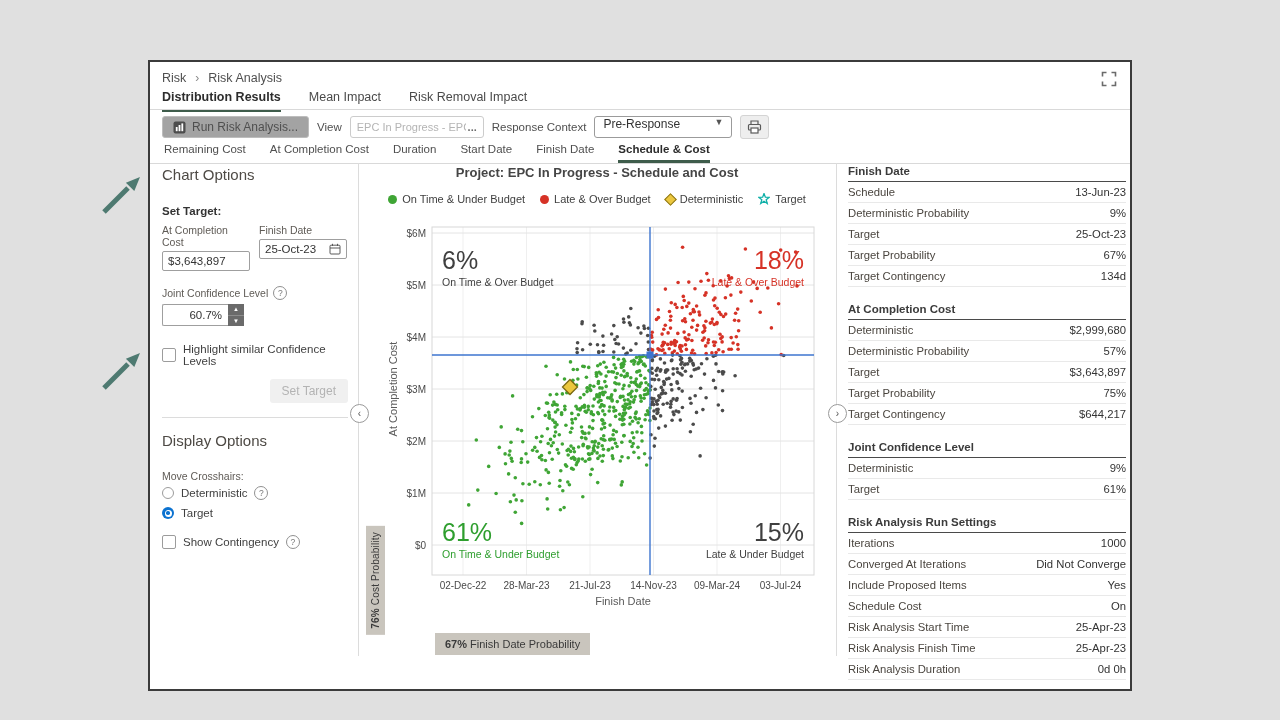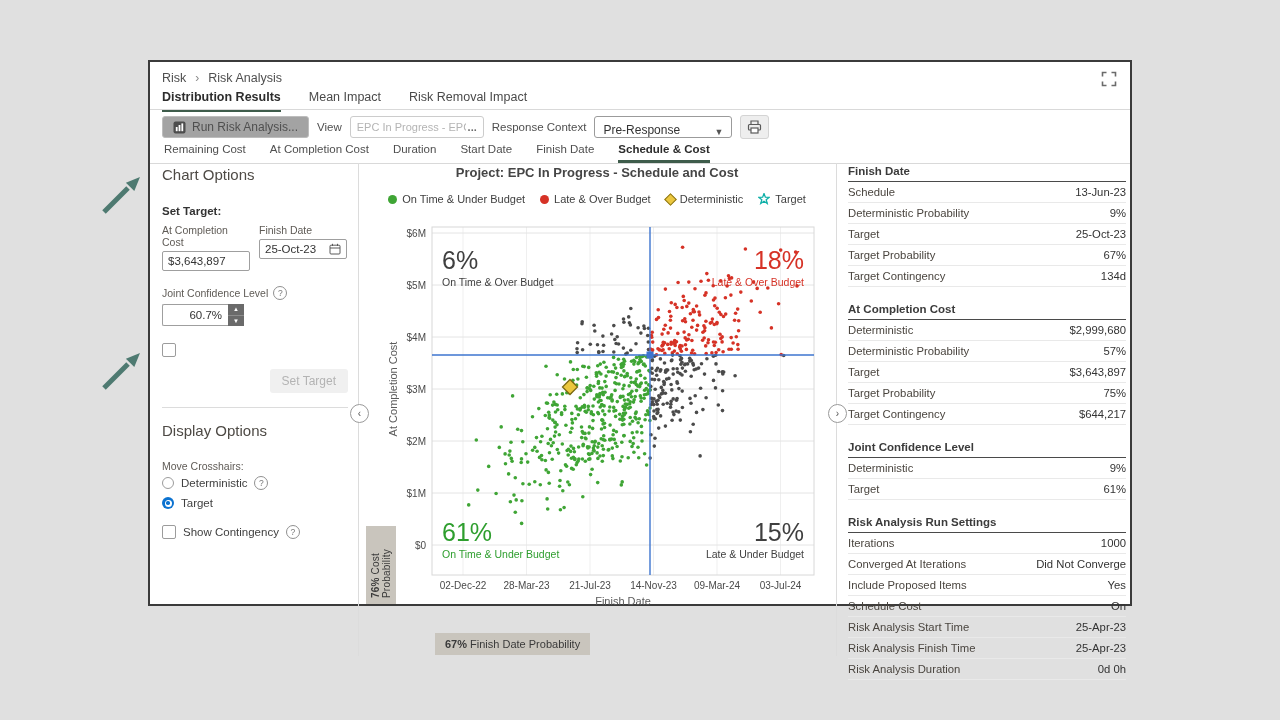--- a/index.html
+++ b/index.html
@@ -1,35 +1,35 @@
 <!DOCTYPE html>
 <html><head>
 <meta charset="utf-8">
 <style>
   html,body{margin:0;padding:0}
   body{width:1280px;height:720px;background:#e0e0e0;font-family:"Liberation Sans",sans-serif;position:relative;overflow:hidden}
   .abs{position:absolute}
-  #window{position:absolute;left:148px;top:60px;width:984px;height:546px;background:#fff;border:2px solid #3b3b3b;box-sizing:border-box}
+  #window{position:absolute;left:148px;top:60px;width:984px;height:631px;background:#fff;border:2px solid #3b3b3b;box-sizing:border-box}
   .hairline{position:absolute;left:0;right:0;height:0;border-top:1px solid #d9d9d9}
   .vline{position:absolute;width:0;border-left:1px solid #dcdcdc}
   .crumb{font-size:12.5px;color:#4f4f4f;display:flex;align-items:center;gap:9px}
   .crumb .sep{color:#8a8a8a;font-size:12px}
   .tabs{display:flex;gap:28px}
   .tab{font-size:12.5px;color:#4a4a4a;padding-bottom:5px;cursor:default}
   .tab.active{font-weight:bold;color:#2d2d2d;border-bottom:3px solid #3e5c4b}
   .subtabs{display:flex;gap:24px}
   .subtab{font-size:11.5px;color:#4f4f4f;padding-bottom:5px}
   .subtab.active{font-weight:bold;color:#2d2d2d;border-bottom:3px solid #3e5c4b}
   .toolbar{display:flex;align-items:center;gap:8px}
   .btn{display:flex;align-items:center;gap:6px;border:1px solid #bdbdbd;border-radius:3px;background:#a3a3a3;padding:3px 10px;font-size:12px;color:#4f4f4f;height:22px;box-sizing:border-box}
   .tb-label{font-size:11.5px;color:#4f4f4f}
   .view-box{display:flex;align-items:center;border:1px solid #cccccc;border-radius:3px;background:#fff;height:22px;box-sizing:border-box;padding:0 6px;width:134px}
   .view-box .val{font-size:11px;color:#b4b4b4;white-space:nowrap;overflow:hidden;flex:1}
   .view-box .more{font-size:11px;color:#6b6b6b;font-weight:bold;margin-left:2px}
-  .select-box{display:flex;align-items:flex-end;justify-content:space-between;border:1px solid #9b9b9b;border-radius:3px;background:#fff;height:22px;box-sizing:border-box;padding:0 8px;width:138px}
+  .select-box{display:flex;align-items:flex-start;justify-content:space-between;border:1px solid #9b9b9b;border-radius:3px;background:#fff;height:22px;box-sizing:border-box;padding:0 8px;width:138px}
   .select-box .val{font-size:12px;color:#333}
   .select-box .caret{font-size:9px;color:#555}
   .icon-btn{width:27px;height:22px;display:flex;align-items:center;justify-content:center;background:#eeeeee;border:1px solid #d4d4d4;border-radius:3px}
   .panel-title{font-size:15px;color:#4e4a45}
   .flabel{font-size:10.5px;color:#5f5b56;margin-bottom:3px}
   .tinput{border:1px solid #9f9f9f;border-radius:2px;height:20px;box-sizing:border-box;font-size:11.5px;color:#333;font-family:"Liberation Sans",sans-serif;padding:0 5px;background:#fff}
   .fakeinput{border:1px solid #9f9f9f;border-radius:2px;height:20px;box-sizing:border-box;font-size:11.5px;color:#333;display:flex;align-items:center;justify-content:space-between;padding:0 5px;background:#fff}
   .chk{width:12px;height:12px;border:1px solid #9c9c9c;border-radius:2px;background:#fff;flex:none}
   .chkrow{display:flex;align-items:center;gap:7px;font-size:11.5px;color:#3f3f3f}
   .radio{width:12px;height:12px;border:1px solid #9c9c9c;border-radius:50%;background:#fff;flex:none;box-sizing:border-box}
@@ -168,20 +168,21 @@
     </div>
     <div class="spin" style="margin-top:4px">
       <div class="box">60.7%</div>
       <div class="btns">
         <div class="sb">▲</div>
         <div class="sb">▼</div>
       </div>
     </div>
     <div class="chkrow" style="margin-top:17px">
       <span class="chk"></span>
+      <span>Highlight similar Confidence Levels</span>
     </div>
     <div style="text-align:right;margin-top:12px">
       <button class="disabled-btn">Set Target</button>
     </div>
     <div class="divider" style="margin:14px 0 0"></div>
     <div class="panel-title" style="margin-top:14px">Display Options</div>
     <div class="flabel" style="margin-top:21px">Move Crosshairs:</div>
     <div class="chkrow" style="margin-top:4px">
       <span class="radio"></span>
       <span>Deterministic</span>

